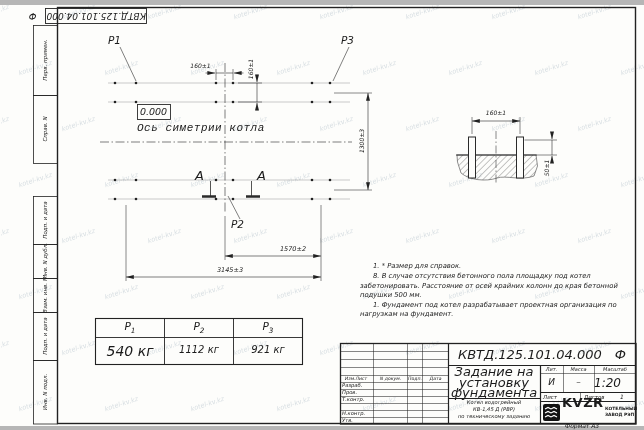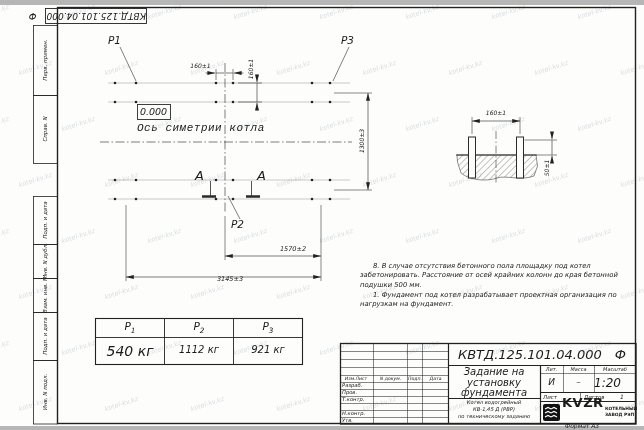--- a/index.html
+++ b/index.html
@@ -201,44 +201,45 @@
 
   <div class="t" style="left:108px;top:35px;font-size:10.5px;">P1</div>
   <div class="t" style="left:341px;top:35px;font-size:10.5px;">P3</div>
   <div class="t" style="left:231px;top:219px;font-size:10.5px;">P2</div>
   <div class="t c" style="left:137px;top:104px;width:33px;height:15px;line-height:15px;font-size:9.5px;">0.000</div>
   <div class="t" style="left:137px;top:122px;font-size:11px;letter-spacing:.5px;font-family:Liberation Mono, monospace;">Ось симетрии котла</div>
   <div class="t c" style="left:180px;top:63px;width:41px;font-size:6px;">160±1</div>
   <div class="t vlab" style="left:251px;top:69px;font-size:6px;">160±1</div>
   <div class="t vlab" style="left:362px;top:141px;font-size:6px;">1300±3</div>
   <div class="t c" style="left:270px;top:246px;width:46px;font-size:6.5px;">1570±2</div>
-  <div class="t c" style="left:207px;top:276px;width:46px;font-size:6.5px;">3145±3</div>
+  <div class="t c" style="left:207px;top:267px;width:46px;font-size:6.5px;">3145±3</div>
   <div class="t" style="left:195px;top:169px;font-size:13px;">А</div>
   <div class="t" style="left:257px;top:169px;font-size:13px;">А</div>
 
   <div class="t c" style="left:475px;top:110px;width:42px;font-size:6px;">160±1</div>
   <div class="t vlab" style="left:547px;top:168px;font-size:6px;">50±1</div>
 
   <div class="t c" style="left:100px;top:321px;width:60px;font-size:10.5px;"><span>P</span><sub>1</sub></div>
   <div class="t c" style="left:169px;top:321px;width:60px;font-size:10.5px;"><span>P</span><sub>2</sub></div>
   <div class="t c" style="left:238px;top:321px;width:60px;font-size:10.5px;"><span>P</span><sub>3</sub></div>
   <div class="t c" style="left:100px;top:344px;width:60px;font-size:14px;">540 кг</div>
   <div class="t c" style="left:169px;top:344px;width:60px;font-size:10px;">1112 кг</div>
   <div class="t c" style="left:238px;top:344px;width:60px;font-size:10px;">921 кг</div>
 
   <div class="t wrap" style="left:360px;top:262px;width:280px;">
+    <p class="note">1. * Размер для справок.</p>
     <p class="note">8. В случае отсутствия бетонного пола площадку под котел забетонировать. Расстояние от осей крайних колонн до края бетонной подушки 500 мм.</p>
     <p class="note">1. Фундамент под котел разрабатывает проектная организация по нагрузкам на фундамент.</p>
   </div>
 
   <div class="t c" style="left:448px;top:345px;width:188px;height:20px;line-height:19px;font-size:13px;">
     <span>КВТД.125.101.04.000</span>
     <span style="margin-left:9px;">Ф</span>
   </div>
-  <div class="t c wrap" style="left:451px;top:367px;width:86px;font-size:10px;line-height:10.5px;">Задание на установку фундамента</div>
+  <div class="t c wrap" style="left:451px;top:367px;width:86px;font-size:13px;line-height:10.5px;">Задание на установку фундамента</div>
   <div class="t c" style="left:448px;top:400px;width:92px;font-size:5.2px;">Котел водогрейный</div>
   <div class="t c" style="left:448px;top:407px;width:92px;font-size:5.2px;">КВ-1,45 Д (РВР)</div>
   <div class="t c" style="left:448px;top:414px;width:92px;font-size:5.2px;">по техническому заданию</div>
 
   <div class="t c" style="left:332px;top:376px;width:48px;font-size:4.6px;">Изм.Лист</div>
   <div class="t c" style="left:375px;top:376px;width:31px;font-size:4.6px;">N докум.</div>
   <div class="t c" style="left:404px;top:376px;width:22px;font-size:4.6px;">Подп.</div>
   <div class="t c" style="left:423px;top:376px;width:25px;font-size:4.6px;">Дата</div>
   <div class="t" style="left:342px;top:383px;font-size:5.2px;">Разраб.</div>
   <div class="t" style="left:342px;top:390px;font-size:5.2px;">Пров.</div>

